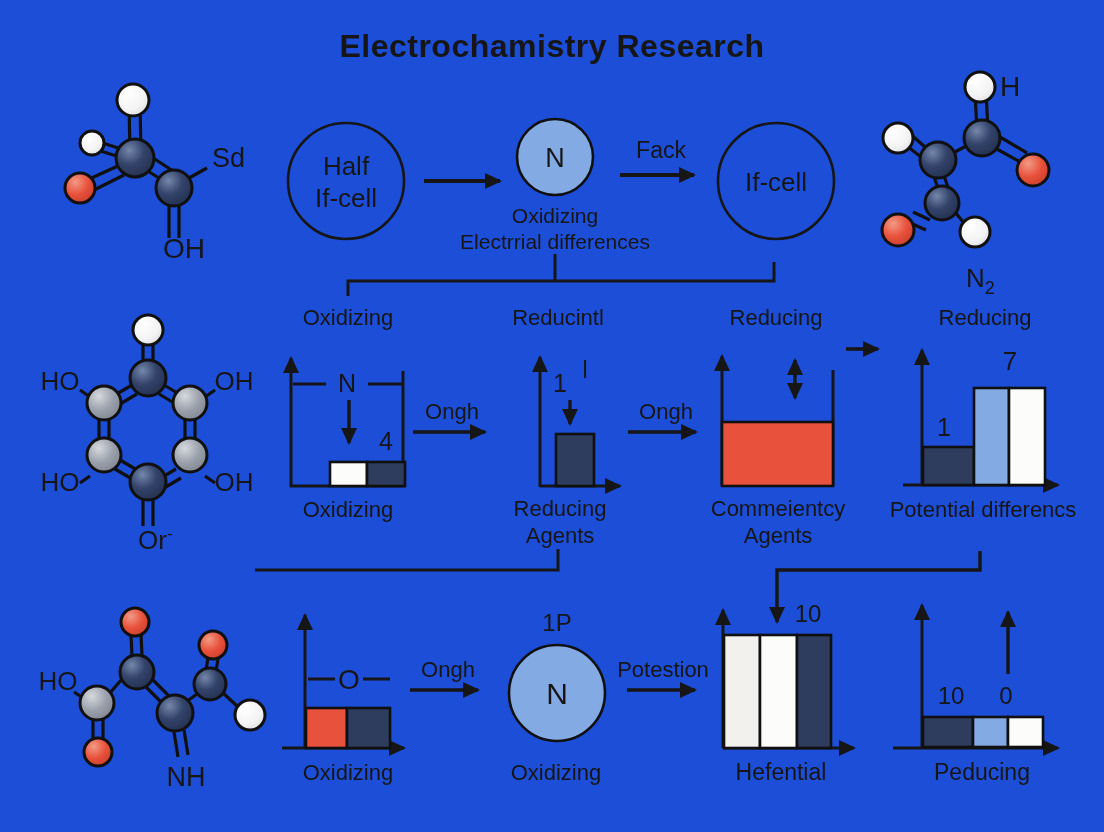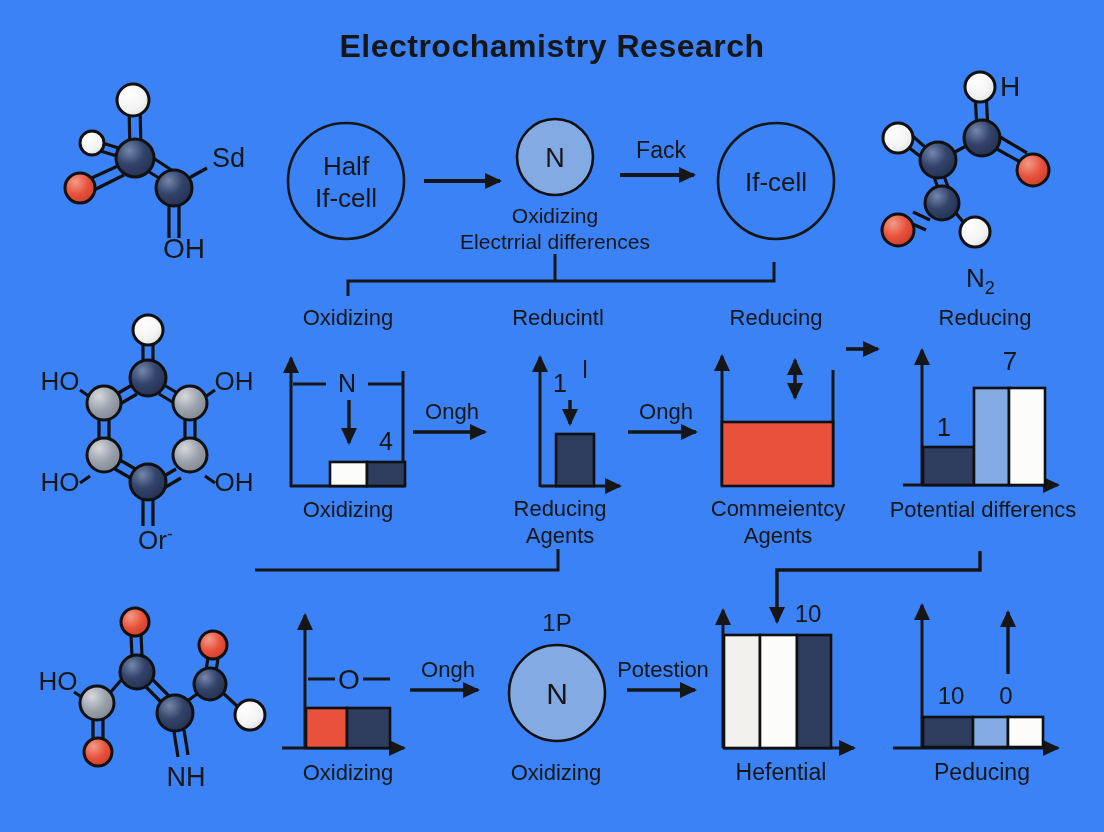--- a/index.html
+++ b/index.html
@@ -1,17 +1,17 @@
 <!DOCTYPE html>
 <html><head>
 <meta charset="utf-8">
 <style>
   html,body{margin:0;padding:0;}
   body{width:1104px;height:832px;overflow:hidden;background:#f0efed;}
-  .stage{position:relative;width:1104px;height:832px;background:#3b82f6;}
+  .stage{position:relative;width:1104px;height:832px;background:#1d4ed8;}
   svg{display:block;}
   text{font-family:"Liberation Sans", sans-serif;fill:#161616;}
   .ln{stroke:#161616;fill:none;}
   .bond{stroke:#101010;stroke-width:3.2;fill:none;}
   .atom{stroke:#101010;stroke-width:3;}
   .bar{stroke:#101010;stroke-width:2.6;}
 </style>
 </head>
 <body>
 

